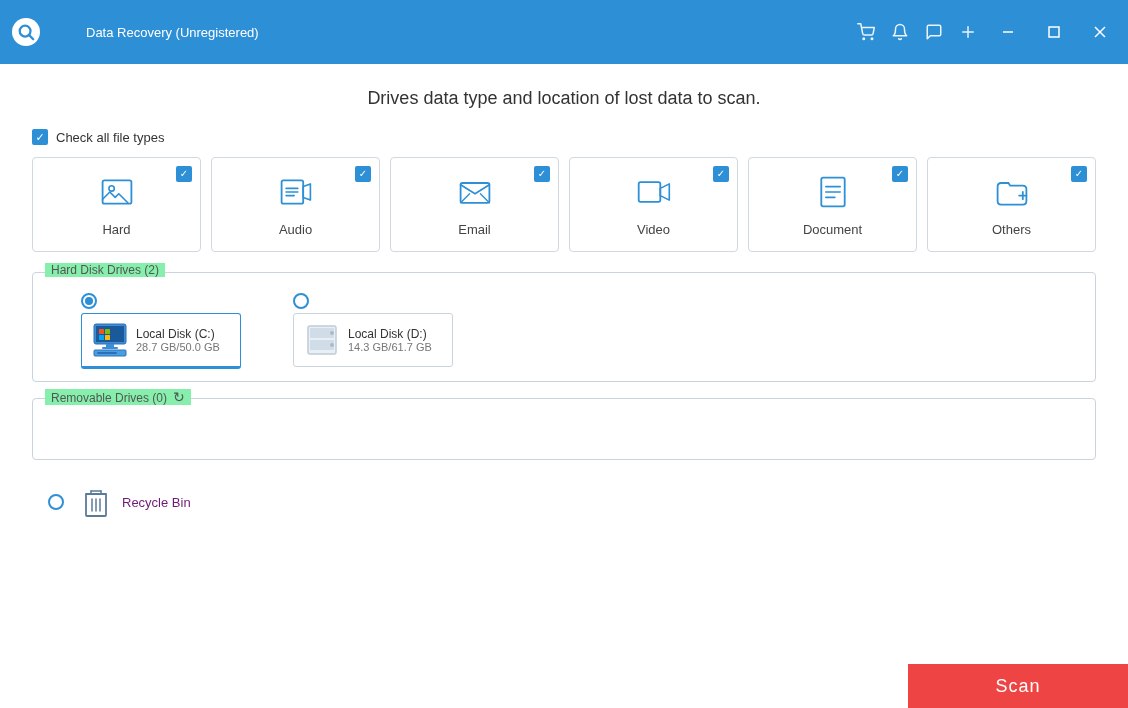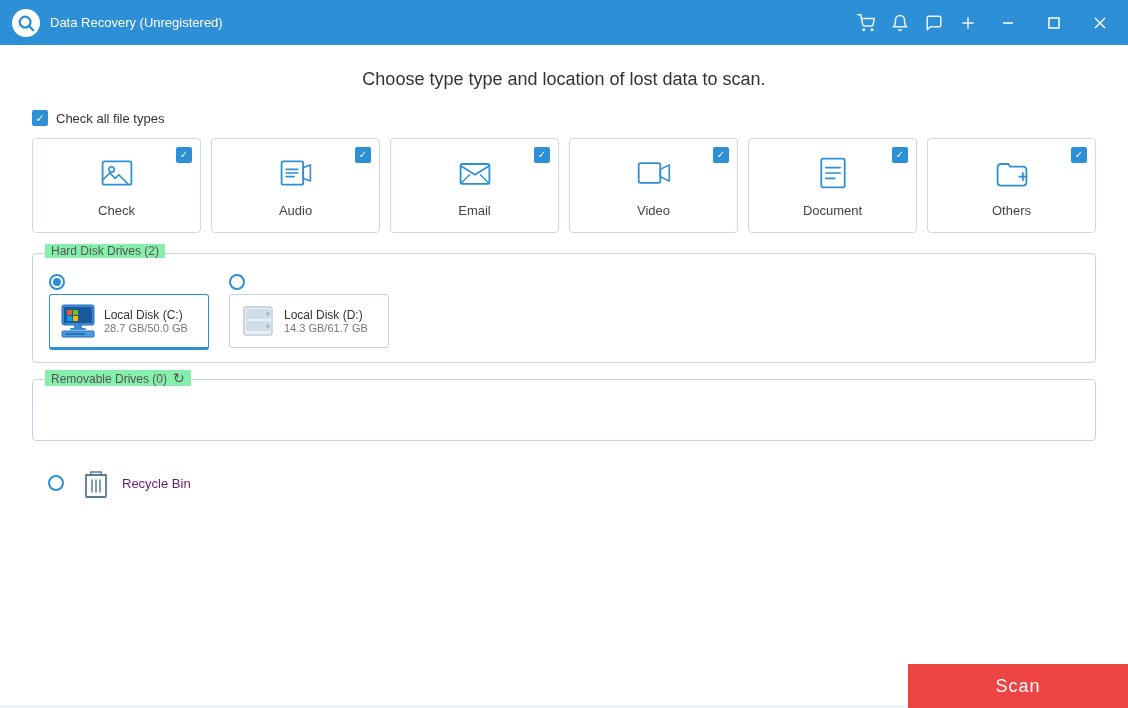--- a/index.html
+++ b/index.html
@@ -7,26 +7,27 @@
       font-family: 'Segoe UI', Arial, sans-serif;
       background: #f0f4f8;
       width: 1128px;
       height: 708px;
       overflow: hidden;
     }
 
     
     .title-bar {
       background: #2d8fd5;
-      height: 45px;
+      height: 64px;
       display: flex;
       align-items: center;
       padding: 0 12px;
       color: white;
       user-select: none;
+      gap: 36px;
     }
     .title-bar-logo {
       width: 28px;
       height: 28px;
       background: white;
       border-radius: 50%;
       display: flex;
       align-items: center;
       justify-content: center;
       margin-right: 10px;
@@ -185,20 +186,21 @@
     .drives-row {
       display: flex;
       gap: 20px;
       align-items: flex-start;
     }
     .drive-item {
       display: flex;
       flex-direction: column;
       align-items: center;
       width: 160px;
+      margin-left: 32px;
     }
     .drive-item .radio-row {
       display: flex;
       align-items: center;
       width: 100%;
       margin-bottom: 4px;
     }
     .drive-card {
       border: 1px solid #c8d4de;
       border-radius: 3px;
@@ -346,39 +348,39 @@
       <svg viewBox="0 0 14 14">
           <line x1="2" y1="2" x2="12" y2="12"></line>
           <line x1="12" y1="2" x2="2" y2="12"></line>
         </svg>
     </div>
   </div>
 </div>
 
 <div class="main-content">
 
-  <div class="page-title">Choose type type and location of lost data to scan.</div>
+  <div class="page-title">Drives data type and location of lost data to scan.</div>
 
   <div class="check-all">
     <div class="checkbox-blue"></div>
     <label>Check all file types</label>
   </div>
 
   <div class="file-types">
 
     <div class="file-type-card">
       <div class="card-checkbox"></div>
       <div class="file-type-icon">
         <svg viewBox="0 0 40 40" fill="none">
           <rect x="4" y="7" width="32" height="26" rx="2" stroke="#2d8fd5" stroke-width="2"></rect>
           <circle cx="14" cy="16" r="3" stroke="#2d8fd5" stroke-width="1.8"></circle>
           <path d="M4 28l8-8 6 6 4-4 10 10" stroke="#2d8fd5" stroke-width="1.8" stroke-linecap="round" stroke-linejoin="round"></path>
         </svg>
       </div>
-      <span class="file-type-label">Check</span>
+      <span class="file-type-label">Hard</span>
     </div>
 
     <div class="file-type-card">
       <div class="card-checkbox"></div>
       <div class="file-type-icon">
         <svg viewBox="0 0 40 40" fill="none">
           <rect x="4" y="7" width="24" height="26" rx="2" stroke="#2d8fd5" stroke-width="2"></rect>
           <path d="M28 14 L36 11 L36 29 L28 26 Z" stroke="#2d8fd5" stroke-width="1.8" stroke-linejoin="round"></path>
           <line x1="9" y1="16" x2="22" y2="16" stroke="#2d8fd5" stroke-width="1.8" stroke-linecap="round"></line>
           <line x1="9" y1="20" x2="22" y2="20" stroke="#2d8fd5" stroke-width="1.8" stroke-linecap="round"></line>

